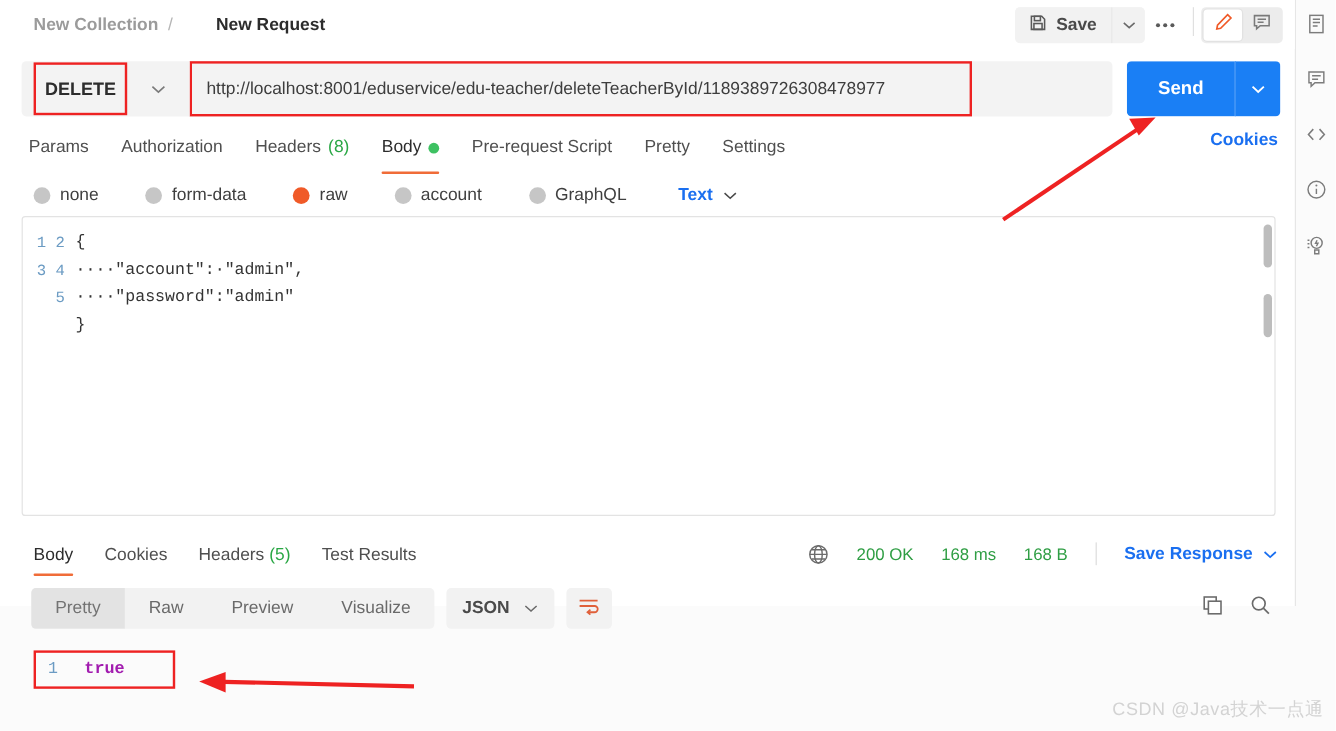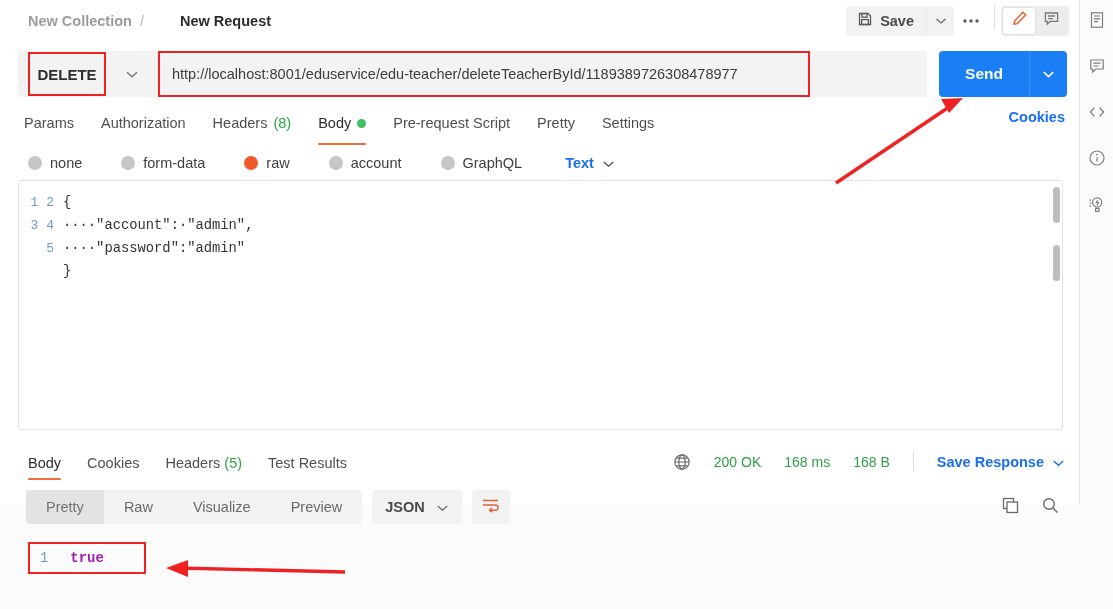--- a/index.html
+++ b/index.html
@@ -442,24 +442,24 @@
 
     <div class="resp-toolbar">
       <div class="seg">
         <div class="seg-btn active">
             <span>Pretty</span>
           </div>
         <div class="seg-btn">
             <span>Raw</span>
           </div>
         <div class="seg-btn">
+            <span>Preview</span>
+          </div>
+        <div class="seg-btn">
             <span>Visualize</span>
-          </div>
-        <div class="seg-btn">
-            <span>Preview</span>
           </div>
       </div>
       <div class="json-sel">
         <span>JSON</span>
         <span>
           <svg width="13" height="8" viewBox="0 0 13 8" fill="none" stroke="#6a6a6a" stroke-width="1.3">
               <path d="M1.8 2 6.5 6.2 11.2 2"></path>
             </svg>
         </span>
       </div>
@@ -540,13 +540,14 @@
       <line x1="836" y1="183" x2="955" y2="103" stroke="#ee2222" stroke-width="3.4"></line>
       <polygon points="963,98 941,99 949,113" fill="#ee2222"></polygon>
     </g>
 
     <g>
       <line x1="345" y1="572" x2="178" y2="568" stroke="#ee2222" stroke-width="3.4"></line>
       <polygon points="166,568 188,560 188,577" fill="#ee2222"></polygon>
     </g>
   </svg>
 
+  <div class="watermark">CSDN @Java技术一点通</div>
 </div>
 
 </body></html>

